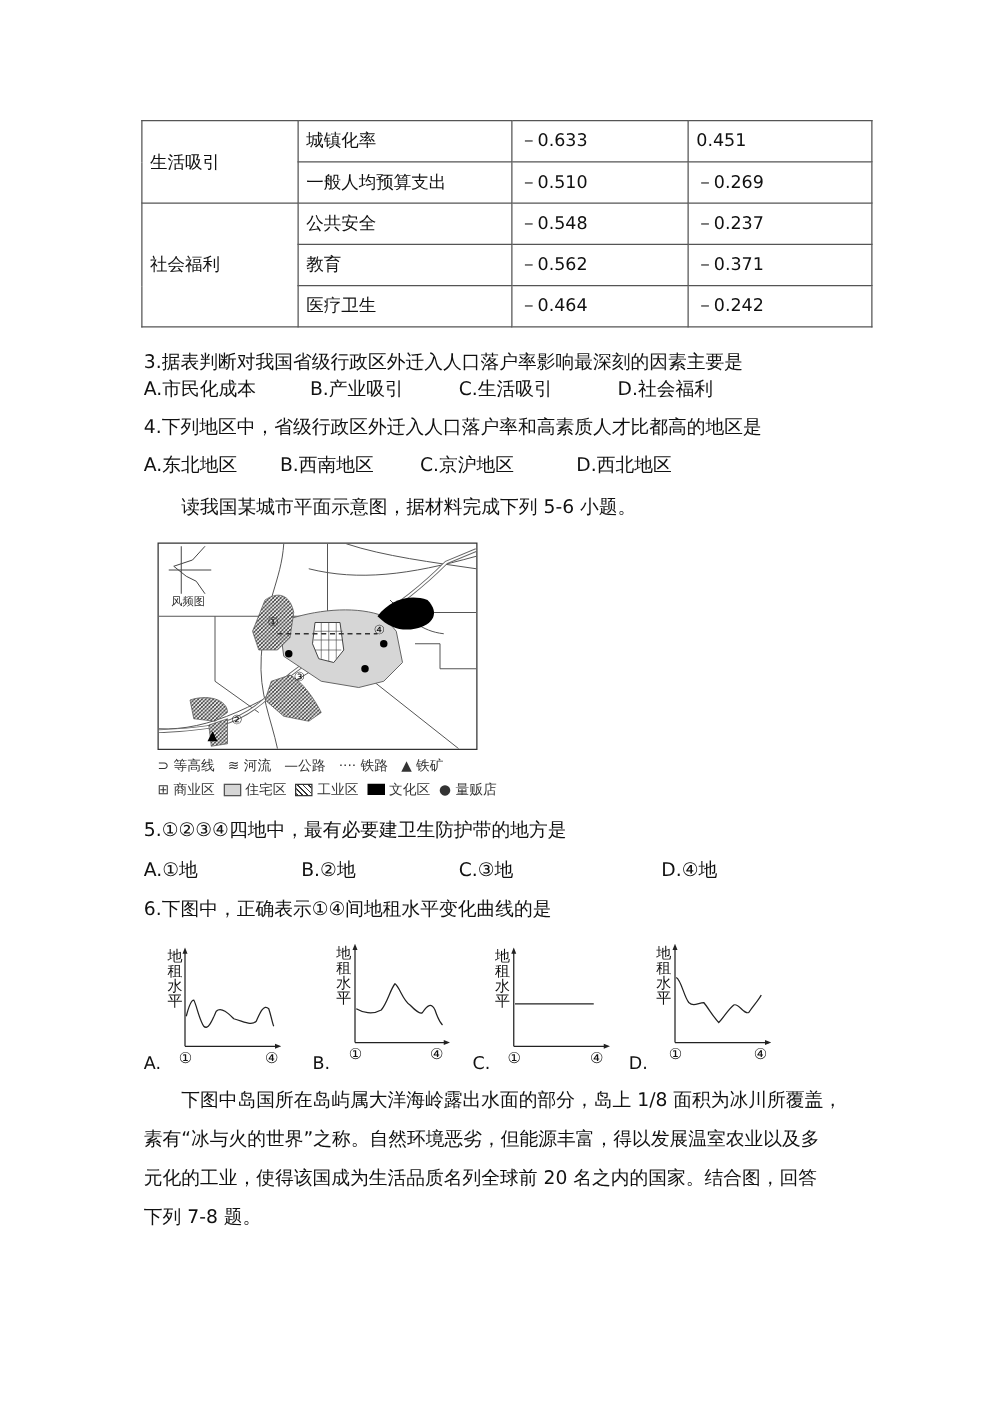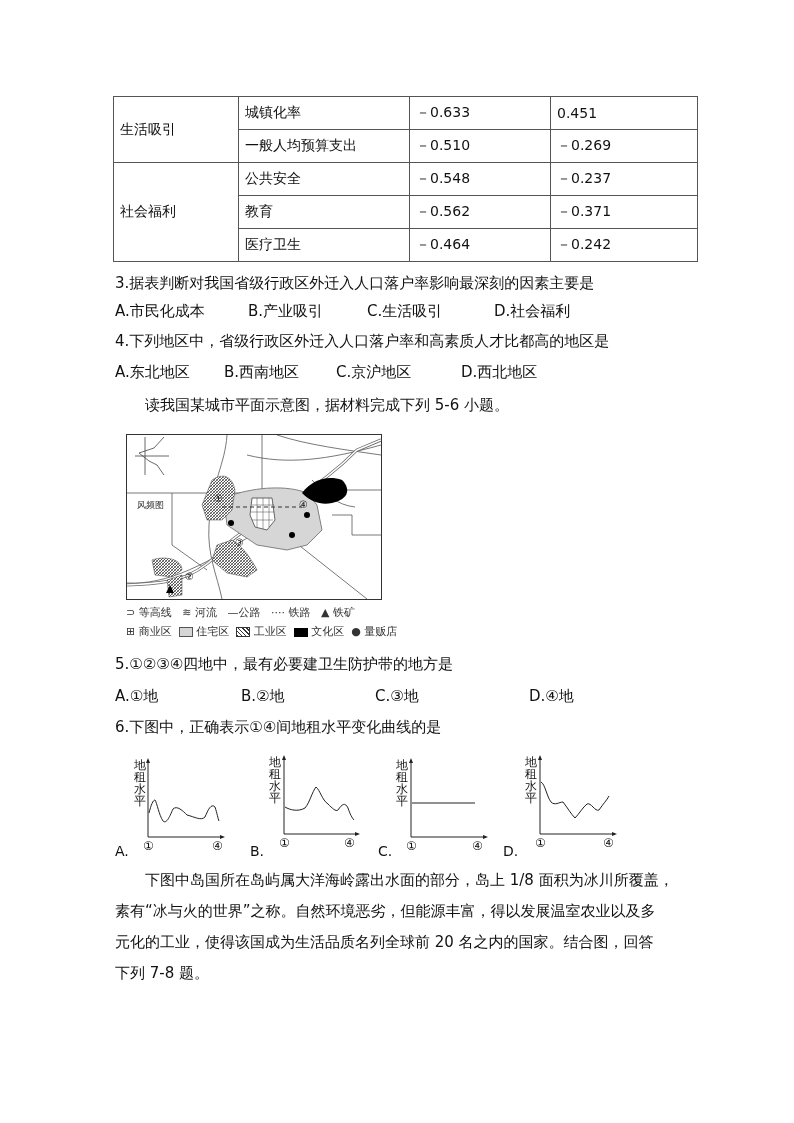--- a/index.html
+++ b/index.html
@@ -1,17 +1,17 @@
 <!DOCTYPE html>
 <html><head>
 <meta charset="utf-8">
 <style>
   html, body { margin:0; padding:0; background:#ffffff; }
   body { width:794px; height:1123px; position:relative; font-family:"DejaVu Sans", sans-serif; color:#111; overflow:hidden; }
-  .abs { position:absolute;margin-top:24px; }
+  .abs { position:absolute; }
   table.data { position:absolute; left:113px; top:96px; border-collapse:collapse; font-size:14px; }
   table.data td { border:1px solid #555; height:32px; padding:0 6px; vertical-align:middle; white-space:nowrap; }
   .c1 { width:112px; }
   .c2 { width:158px; }
   .c3 { width:128px; }
   .c4 { width:134px; }
   .line { position:absolute; left:115px; font-size:15px; white-space:nowrap; }
   .opt { position:absolute; font-size:15px; white-space:nowrap; }
   .map { position:absolute; left:126px; top:434px; width:254px; height:164px; border:1px solid #333; background:#fff; }
   .legend { position:absolute; left:126px; font-size:11px; color:#333; white-space:nowrap; }
@@ -48,21 +48,21 @@
     <td class="c4">－0.371</td>
   </tr>
   <tr>
     <td class="c2">医疗卫生</td>
     <td class="c3">－0.464</td>
     <td class="c4">－0.242</td>
   </tr>
 </tbody>
   </table>
 
-<div class="line" style="top:274px;">3.据表判断对我国省级行政区外迁入人口落户率影响最深刻的因素主要是</div>
+<div class="line" style="top:280px;">3.据表判断对我国省级行政区外迁入人口落户率影响最深刻的因素主要是</div>
 <div class="opt" style="left:115px;top:302px;">A.市民化成本</div>
 <div class="opt" style="left:248px;top:302px;">B.产业吸引</div>
 <div class="opt" style="left:367px;top:302px;">C.生活吸引</div>
 <div class="opt" style="left:494px;top:302px;">D.社会福利</div>
 
 <div class="line" style="top:332px;">4.下列地区中，省级行政区外迁入人口落户率和高素质人才比都高的地区是</div>
 <div class="opt" style="left:115px;top:363px;">A.东北地区</div>
 <div class="opt" style="left:224px;top:363px;">B.西南地区</div>
 <div class="opt" style="left:336px;top:363px;">C.京沪地区</div>
 <div class="opt" style="left:461px;top:363px;">D.西北地区</div>
@@ -155,21 +155,21 @@
   <span style="display:inline-block;width:12px;height:8px;background:repeating-linear-gradient(45deg,#333 0 1px,#fff 1px 3px);border:1px solid #333;vertical-align:middle;"></span>
   <span>工业区</span>&nbsp;
   <span style="display:inline-block;width:14px;height:9px;background:#000;vertical-align:middle;"></span>
   <span>文化区</span>&nbsp;
   <span>● 量贩店</span>
 </div>
 
 <div class="line" style="top:655px;">5.①②③④四地中，最有必要建卫生防护带的地方是</div>
 <div class="opt" style="left:115px;top:687px;">A.①地</div>
 <div class="opt" style="left:241px;top:687px;">B.②地</div>
-<div class="opt" style="left:367px;top:687px;margin-left:8px;">C.③地</div>
+<div class="opt" style="left:367px;top:687px;">C.③地</div>
 <div class="opt" style="left:509px;top:687px;margin-left:20px;">D.④地</div>
 
 <div class="line" style="top:718px;">6.下图中，正确表示①④间地租水平变化曲线的是</div>
 
 <div class="graph" style="left:115px;top:755px;width:110px;height:105px;">
   <div class="glabel" style="left:19px;top:4px;">地租水平</div>
   <svg width="110" height="90" style="position:absolute;left:0;top:0;">
     <line x1="33" y1="82" x2="33" y2="5" stroke="#222" stroke-width="1"></line>
     <polygon points="33,3 31,8 35,8" fill="#222"></polygon>
     <line x1="33" y1="82" x2="108" y2="82" stroke="#222" stroke-width="1"></line>

